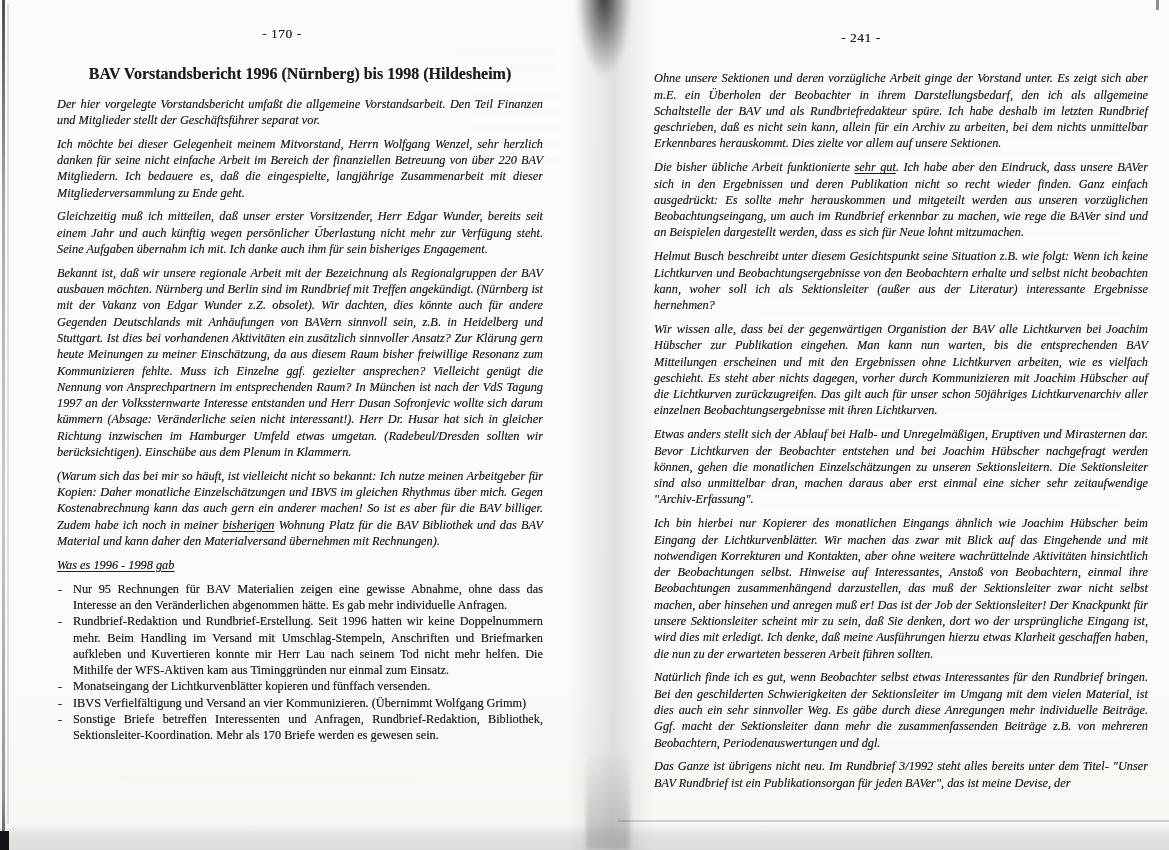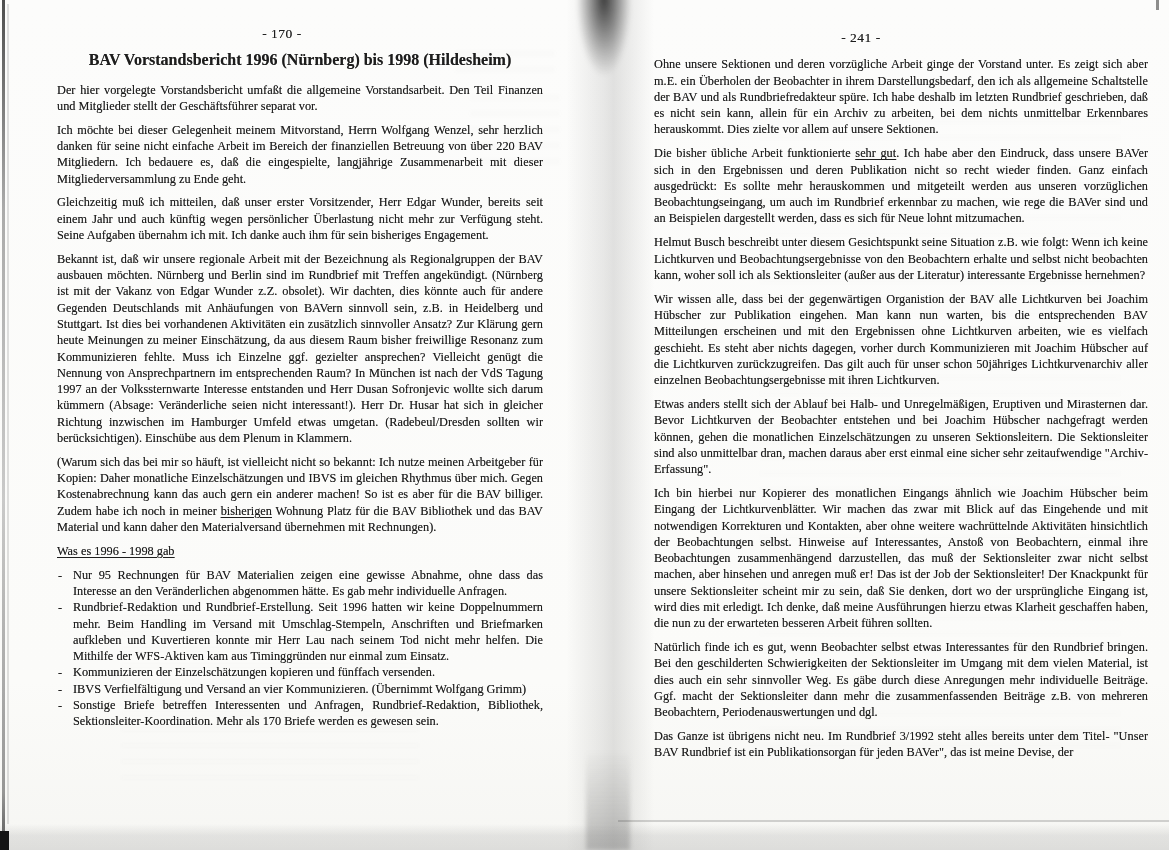--- a/index.html
+++ b/index.html
@@ -39,25 +39,25 @@
   .smudge4{left:120px;top:600px;width:300px;height:180px;opacity:.3;}
   
   .page{
     position:absolute;top:26px;
     font-size:12.3px;line-height:16.3px;color:#1d1d1d;
     text-align:justify;
     text-shadow:0 0 .35px rgba(20,20,20,.55);
   }
   .page-left{left:57px;width:486px;}
   .page-right{left:654px;top:30px;width:494px;}
-  .pagenum{text-align:center;font-size:13.5px;letter-spacing:.5px;margin:0 0 10px;}
+  .pagenum{text-align:center;font-size:13.5px;letter-spacing:.5px;margin:0 0 24px;}
   .page-left .pagenum{transform:translateX(-18px);}
   .page-right .pagenum{transform:translateX(-40px);}
   .doc-title{font-size:16px;font-weight:700;text-align:center;margin:0 0 13px;}
-  .page p{margin:0 0 7.5px;}
+  .page p{margin:0 0 7.5px;font-style:italic;}
   .heading{margin:2px 0 9px;}
   .u{text-decoration:underline;text-underline-offset:2px;}
   .list{margin-top:1px;}
   .li{display:flex;}
   .dash{width:15px;flex:none;padding-left:1px;}
   .li-text{flex:1;text-align:justify;}
 </style>
 </head>
 <body>
 
@@ -90,21 +90,21 @@
       <div class="li">
           <span class="dash">-</span>
           <span class="li-text">Nur 95 Rechnungen für BAV Materialien zeigen eine gewisse Abnahme, ohne dass das Interesse an den Veränderlichen abgenommen hätte. Es gab mehr individuelle Anfragen.</span>
         </div>
       <div class="li">
           <span class="dash">-</span>
           <span class="li-text">Rundbrief-Redaktion und Rundbrief-Erstellung. Seit 1996 hatten wir keine Doppelnummern mehr. Beim Handling im Versand mit Umschlag-Stempeln, Anschriften und Briefmarken aufkleben und Kuvertieren konnte mir  Herr Lau nach seinem Tod nicht mehr helfen. Die Mithilfe der WFS-Aktiven kam aus Timinggründen nur einmal zum Einsatz.</span>
         </div>
       <div class="li">
           <span class="dash">-</span>
-          <span class="li-text">Kommunizieren der Einzelschätzungen kopieren und fünffach versenden.</span>
+          <span class="li-text">Monatseingang der Lichtkurvenblätter kopieren und fünffach versenden.</span>
         </div>
       <div class="li">
           <span class="dash">-</span>
           <span class="li-text">IBVS Verfielfältigung und Versand an vier Kommunizieren. (Übernimmt Wolfgang Grimm)</span>
         </div>
       <div class="li">
           <span class="dash">-</span>
           <span class="li-text">Sonstige Briefe betreffen Interessenten und Anfragen, Rundbrief-Redaktion,  Bibliothek, Sektionsleiter-Koordination. Mehr als 170 Briefe werden es gewesen sein.</span>
         </div>
     </div>

